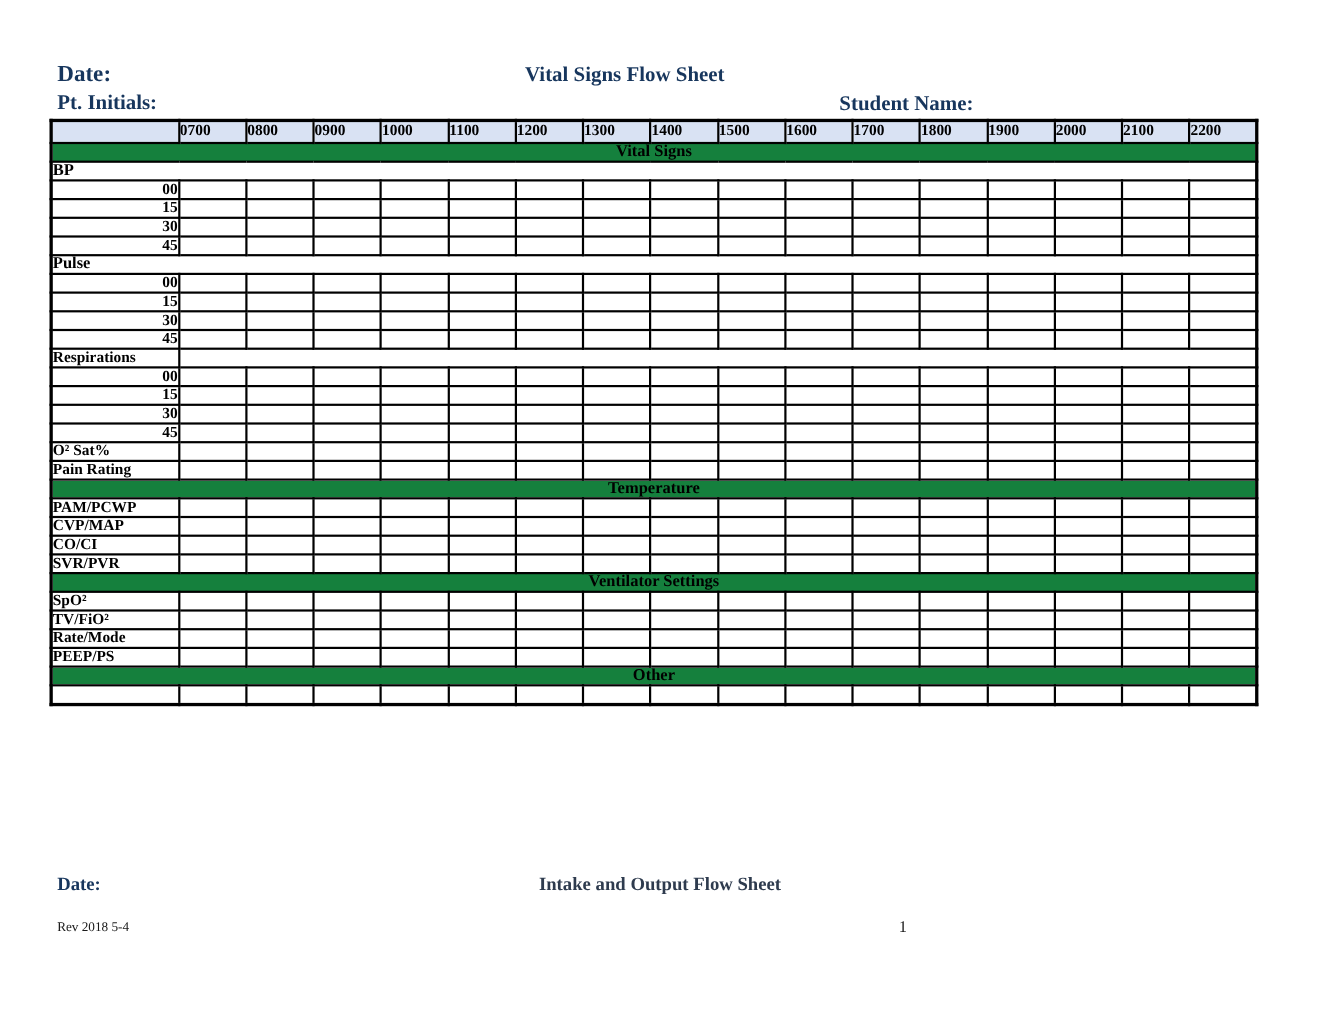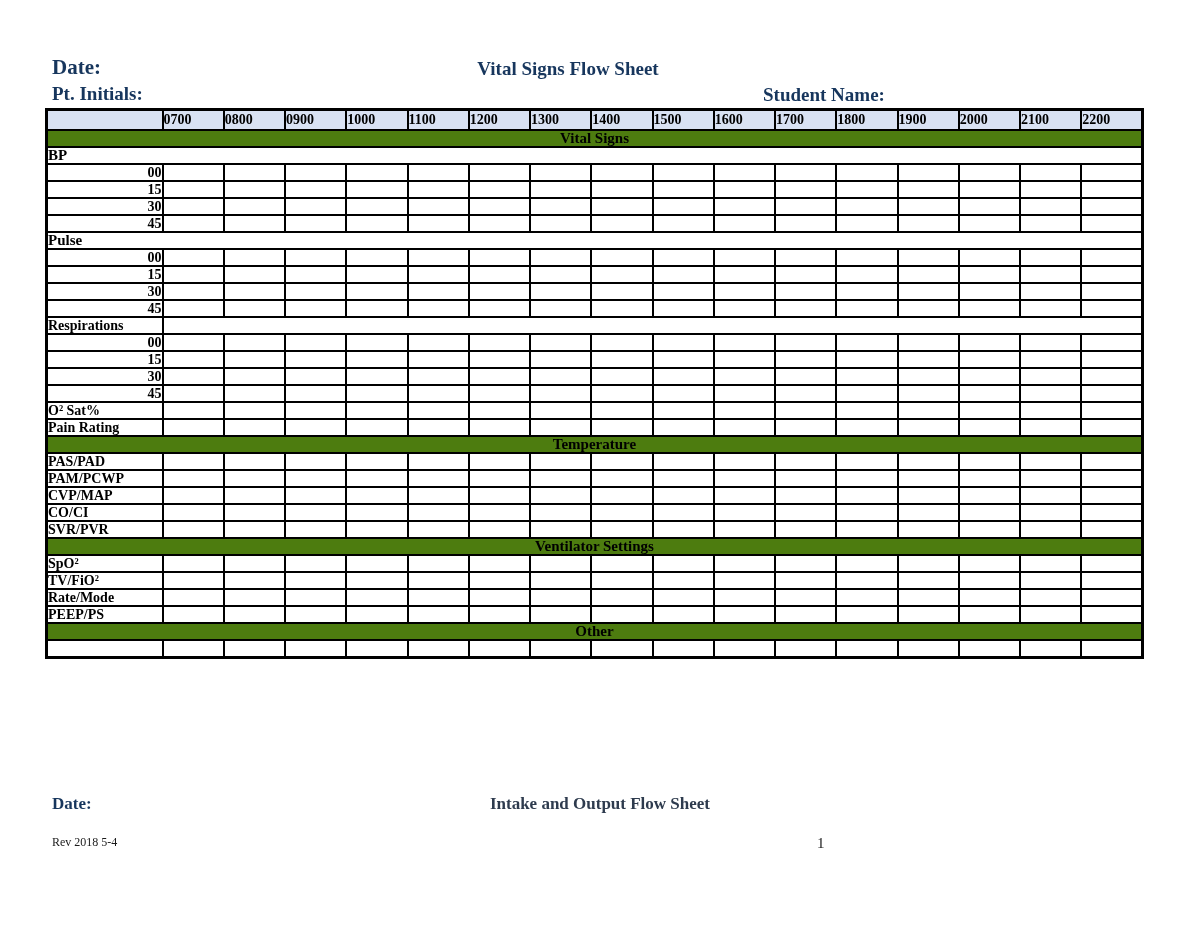--- a/index.html
+++ b/index.html
@@ -15,21 +15,21 @@
   
   .flow{
     position:absolute;left:45px;top:108px;width:1096px;
     border-collapse:collapse;table-layout:fixed;
     border:3px solid #000;font-size:14px;
   }
   .flow td{border:2px solid #000;height:15px;padding:0;line-height:15px;overflow:hidden;white-space:nowrap;}
   .flow tr.times-row td{height:18px;line-height:18px;}
   .blue{background:#D9E2F3;}
   .time-cell{text-align:left;font-weight:bold;}
-  .section-cell{background:#4d7c0f;text-align:center;font-weight:bold;font-size:15px;margin-left:44px;}
+  .section-cell{background:#15803d;text-align:center;font-weight:bold;font-size:15px;margin-left:44px;}
   .group-cell{text-align:left;font-weight:bold;padding-left:9px;font-size:15px;}
   .num-label{text-align:right;font-weight:bold;}
   .left-label{text-align:left;font-weight:bold;padding-left:9px;}
   
   .ftr-date{position:absolute;left:52px;top:794px;font-size:17px;font-weight:bold;color:#17365D;}
   .ftr-title{position:absolute;left:0;top:794px;width:1200px;text-align:center;font-size:17px;font-weight:bold;color:#2E3B4E;}
   .ftr-rev{position:absolute;left:52px;top:835px;font-size:12px;color:#1a1a1a;}
   .ftr-page{position:absolute;left:817px;top:835px;font-size:15px;color:#1a1a1a;}
 </style>
 </head>
@@ -358,39 +358,20 @@
           <td></td>
           <td></td>
           <td></td>
           <td></td>
           <td></td>
         </tr>
         <tr>
           <td class="section-cell" colspan="17">Temperature</td>
         </tr>
         <tr>
-          <td class="left-label">PAS/PAD</td>
-          <td></td>
-          <td></td>
-          <td></td>
-          <td></td>
-          <td></td>
-          <td></td>
-          <td></td>
-          <td></td>
-          <td></td>
-          <td></td>
-          <td></td>
-          <td></td>
-          <td></td>
-          <td></td>
-          <td></td>
-          <td></td>
-        </tr>
-        <tr>
           <td class="left-label">PAM/PCWP</td>
           <td></td>
           <td></td>
           <td></td>
           <td></td>
           <td></td>
           <td></td>
           <td></td>
           <td></td>
           <td></td>

